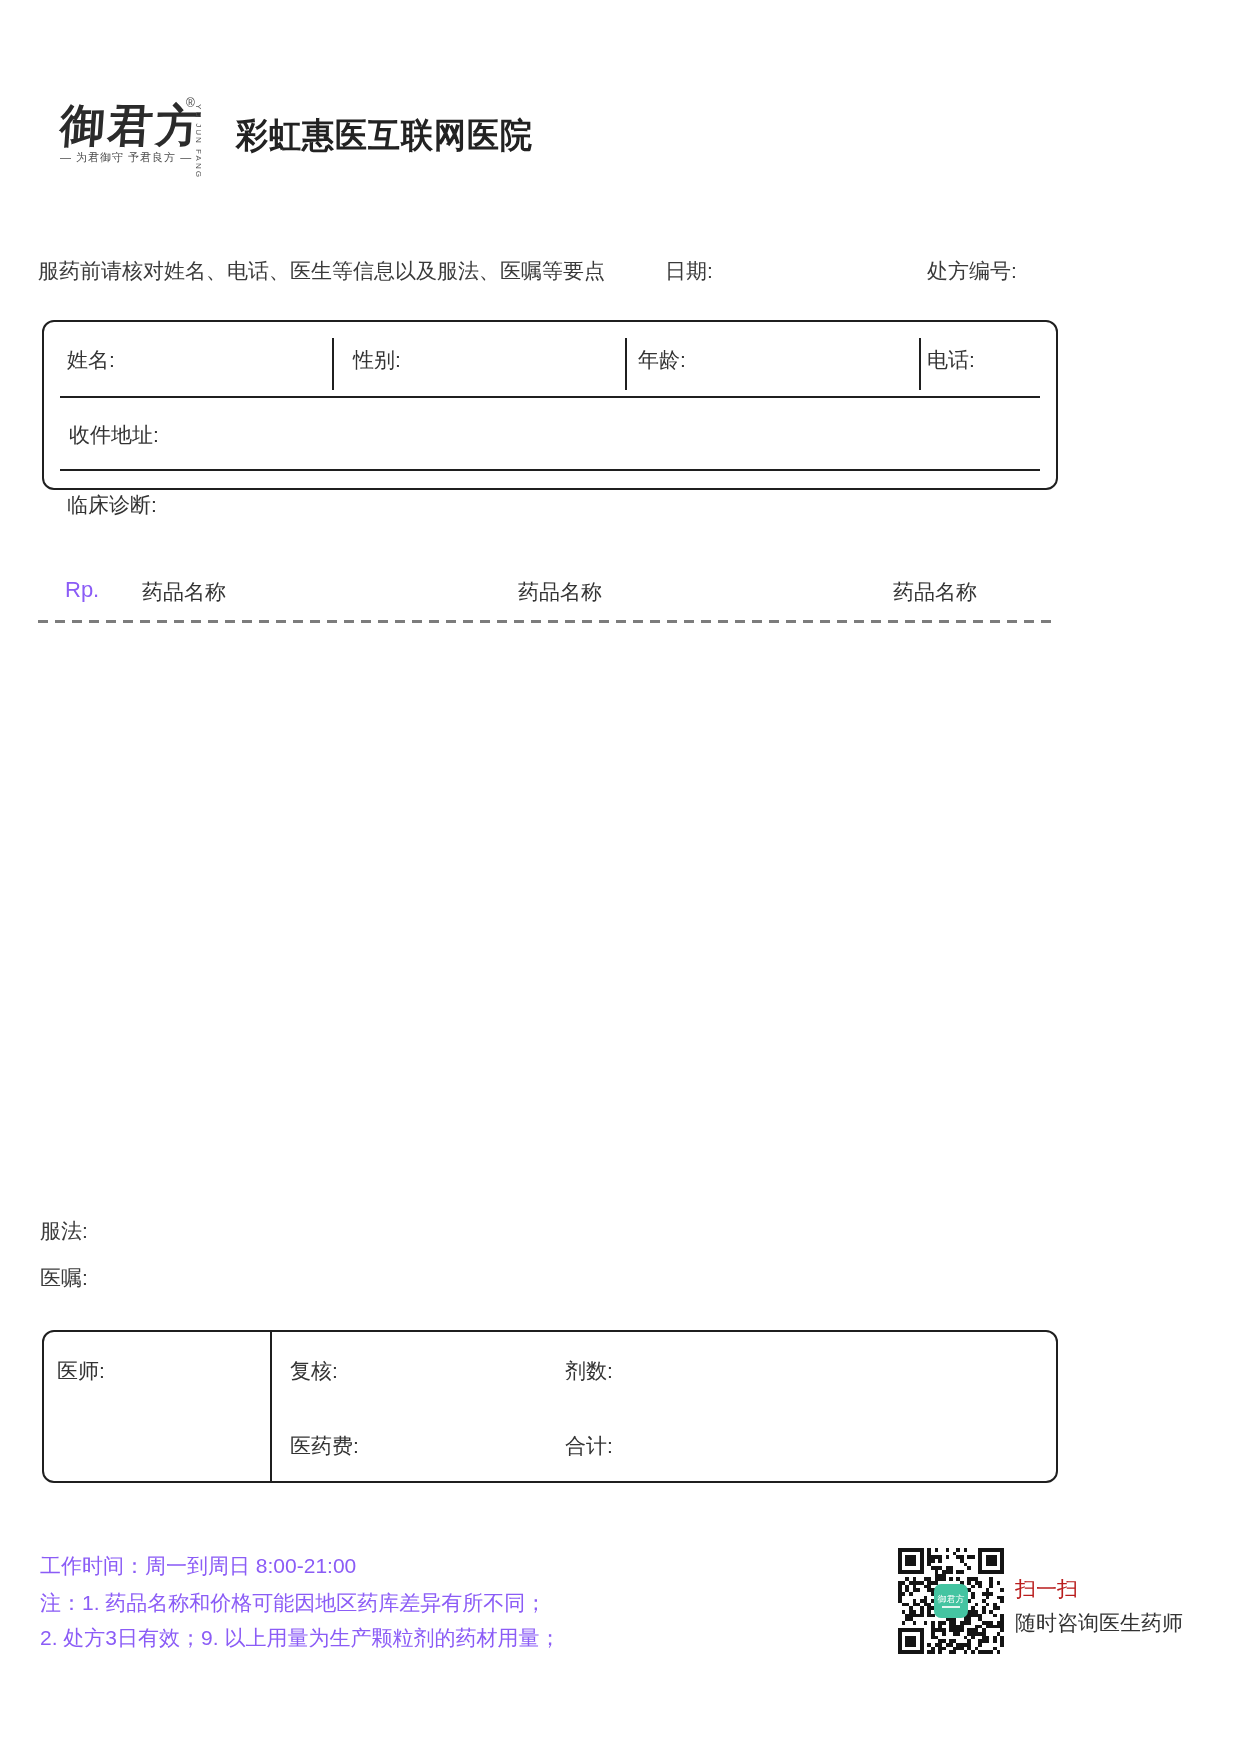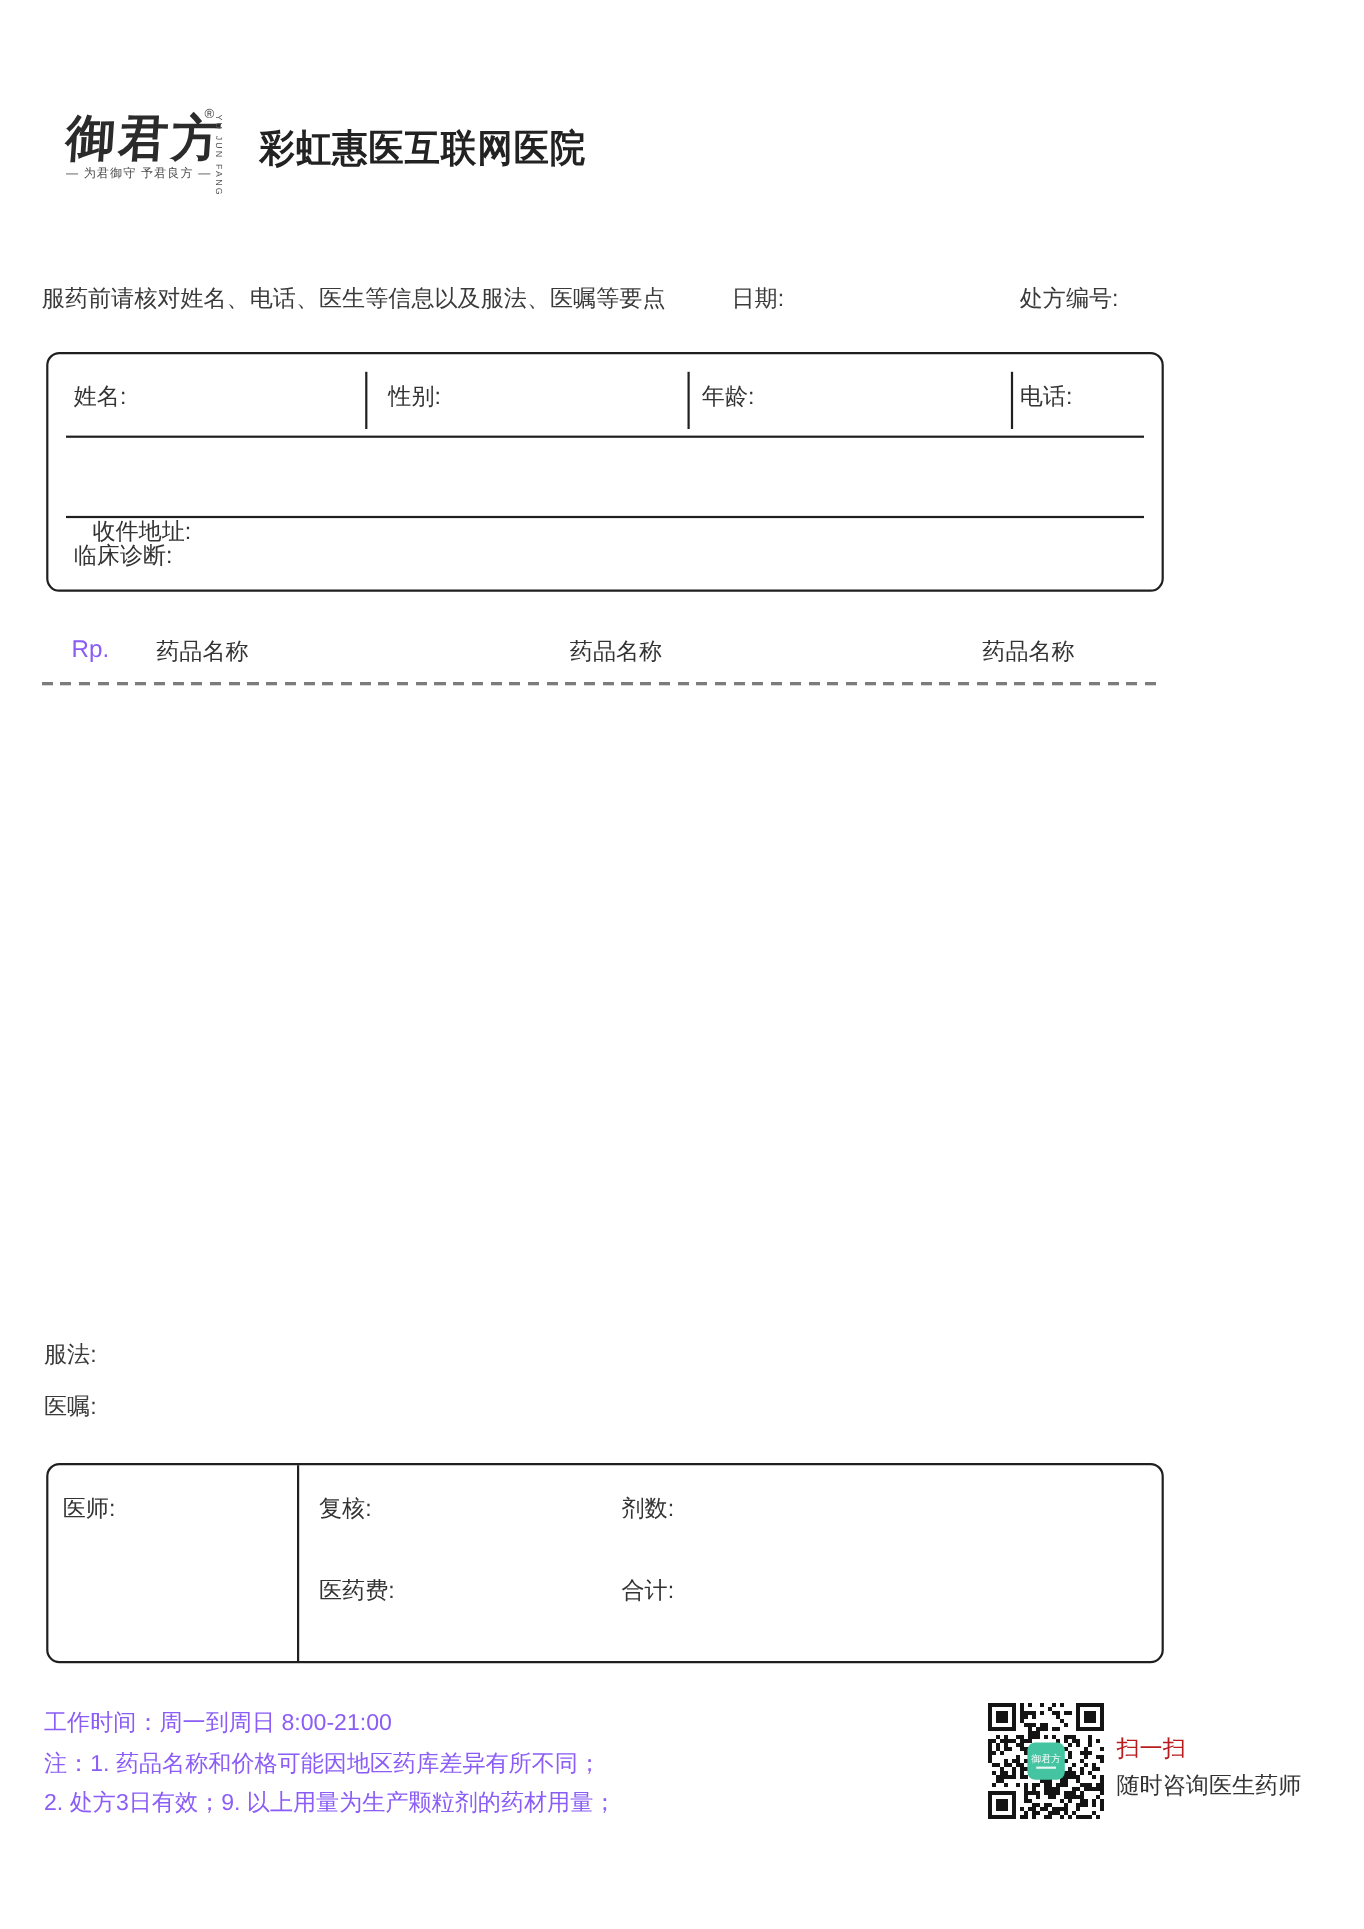--- a/index.html
+++ b/index.html
@@ -31,52 +31,52 @@
     letter-spacing:1px; transform:scaleY(1.08); transform-origin:left top;
   }
 
   
   .notice-instruction { left:38px; top:257px; font-size:21px; }
   .date-label { left:665px; top:257px; font-size:21px; }
   .rxno-label { left:927px; top:257px; font-size:21px; }
 
   
   .patient-box {
-    left:42px; top:320px; width:1016px; height:218px;
+    left:42px; top:320px; width:1016px; height:170px;
     border:2px solid #1f1f1f; border-radius:12px;
   }
   .col-divider { width:2px; height:52px; top:16px; background:#1f1f1f; }
   .cd1 { left:288px; } .cd2 { left:581px; } .cd3 { left:875px; }
   .row-line { left:16px; right:16px; height:2px; background:#1f1f1f; }
   .rl1 { top:74px; } .rl2 { top:147px; }
   .p-label { font-size:21px; color:#333; white-space:nowrap; }
   .name-label    { left:23px;  top:24px; }
   .gender-label  { left:309px; top:24px; }
   .age-label     { left:594px; top:24px; }
   .phone-label   { left:883px; top:24px; }
-  .address-label { left:40px;  top:99px;margin-top:48px; }
+  .address-label { left:25px;  top:99px; }
   .diagnosis-label { left:23px; top:169px; }
 
   
   .rp-label { left:65px; top:577px; font-size:22px; color:#8b5cf6; }
   .drug-col { font-size:21px; color:#333; top:578px; }
   .dc1 { left:142px; } .dc2 { left:518px; } .dc3 { left:893px; }
   .drug-divider {
     left:38px; top:620px; width:1019px; height:3px;
     background:repeating-linear-gradient(90deg,#7c7c7c 0 10px,transparent 10px 17px);
   }
   .drug-list-area { left:38px; top:630px; width:1019px; height:560px; }
 
   
   .usage-label  { left:40px; top:1217px; font-size:21px; }
   .advice-label { left:40px; top:1264px; font-size:21px; }
 
   
   .summary-box {
-    left:42px; top:1330px; width:1016px; height:182px;
+    left:42px; top:1330px; width:1016px; height:153px;
     border:2px solid #1f1f1f; border-radius:12px;
   }
   .sb-divider { left:226px; top:0; bottom:0; width:2px; background:#1f1f1f; }
   .s-label { font-size:21px; color:#333; white-space:nowrap; }
   .physician-label { left:13px;  top:25px; }
   .review-label    { left:246px; top:25px; }
   .doses-label     { left:521px; top:25px; }
   .fee-label       { left:246px; top:100px;text-align:right; }
   .total-label     { left:521px; top:100px; }
 

